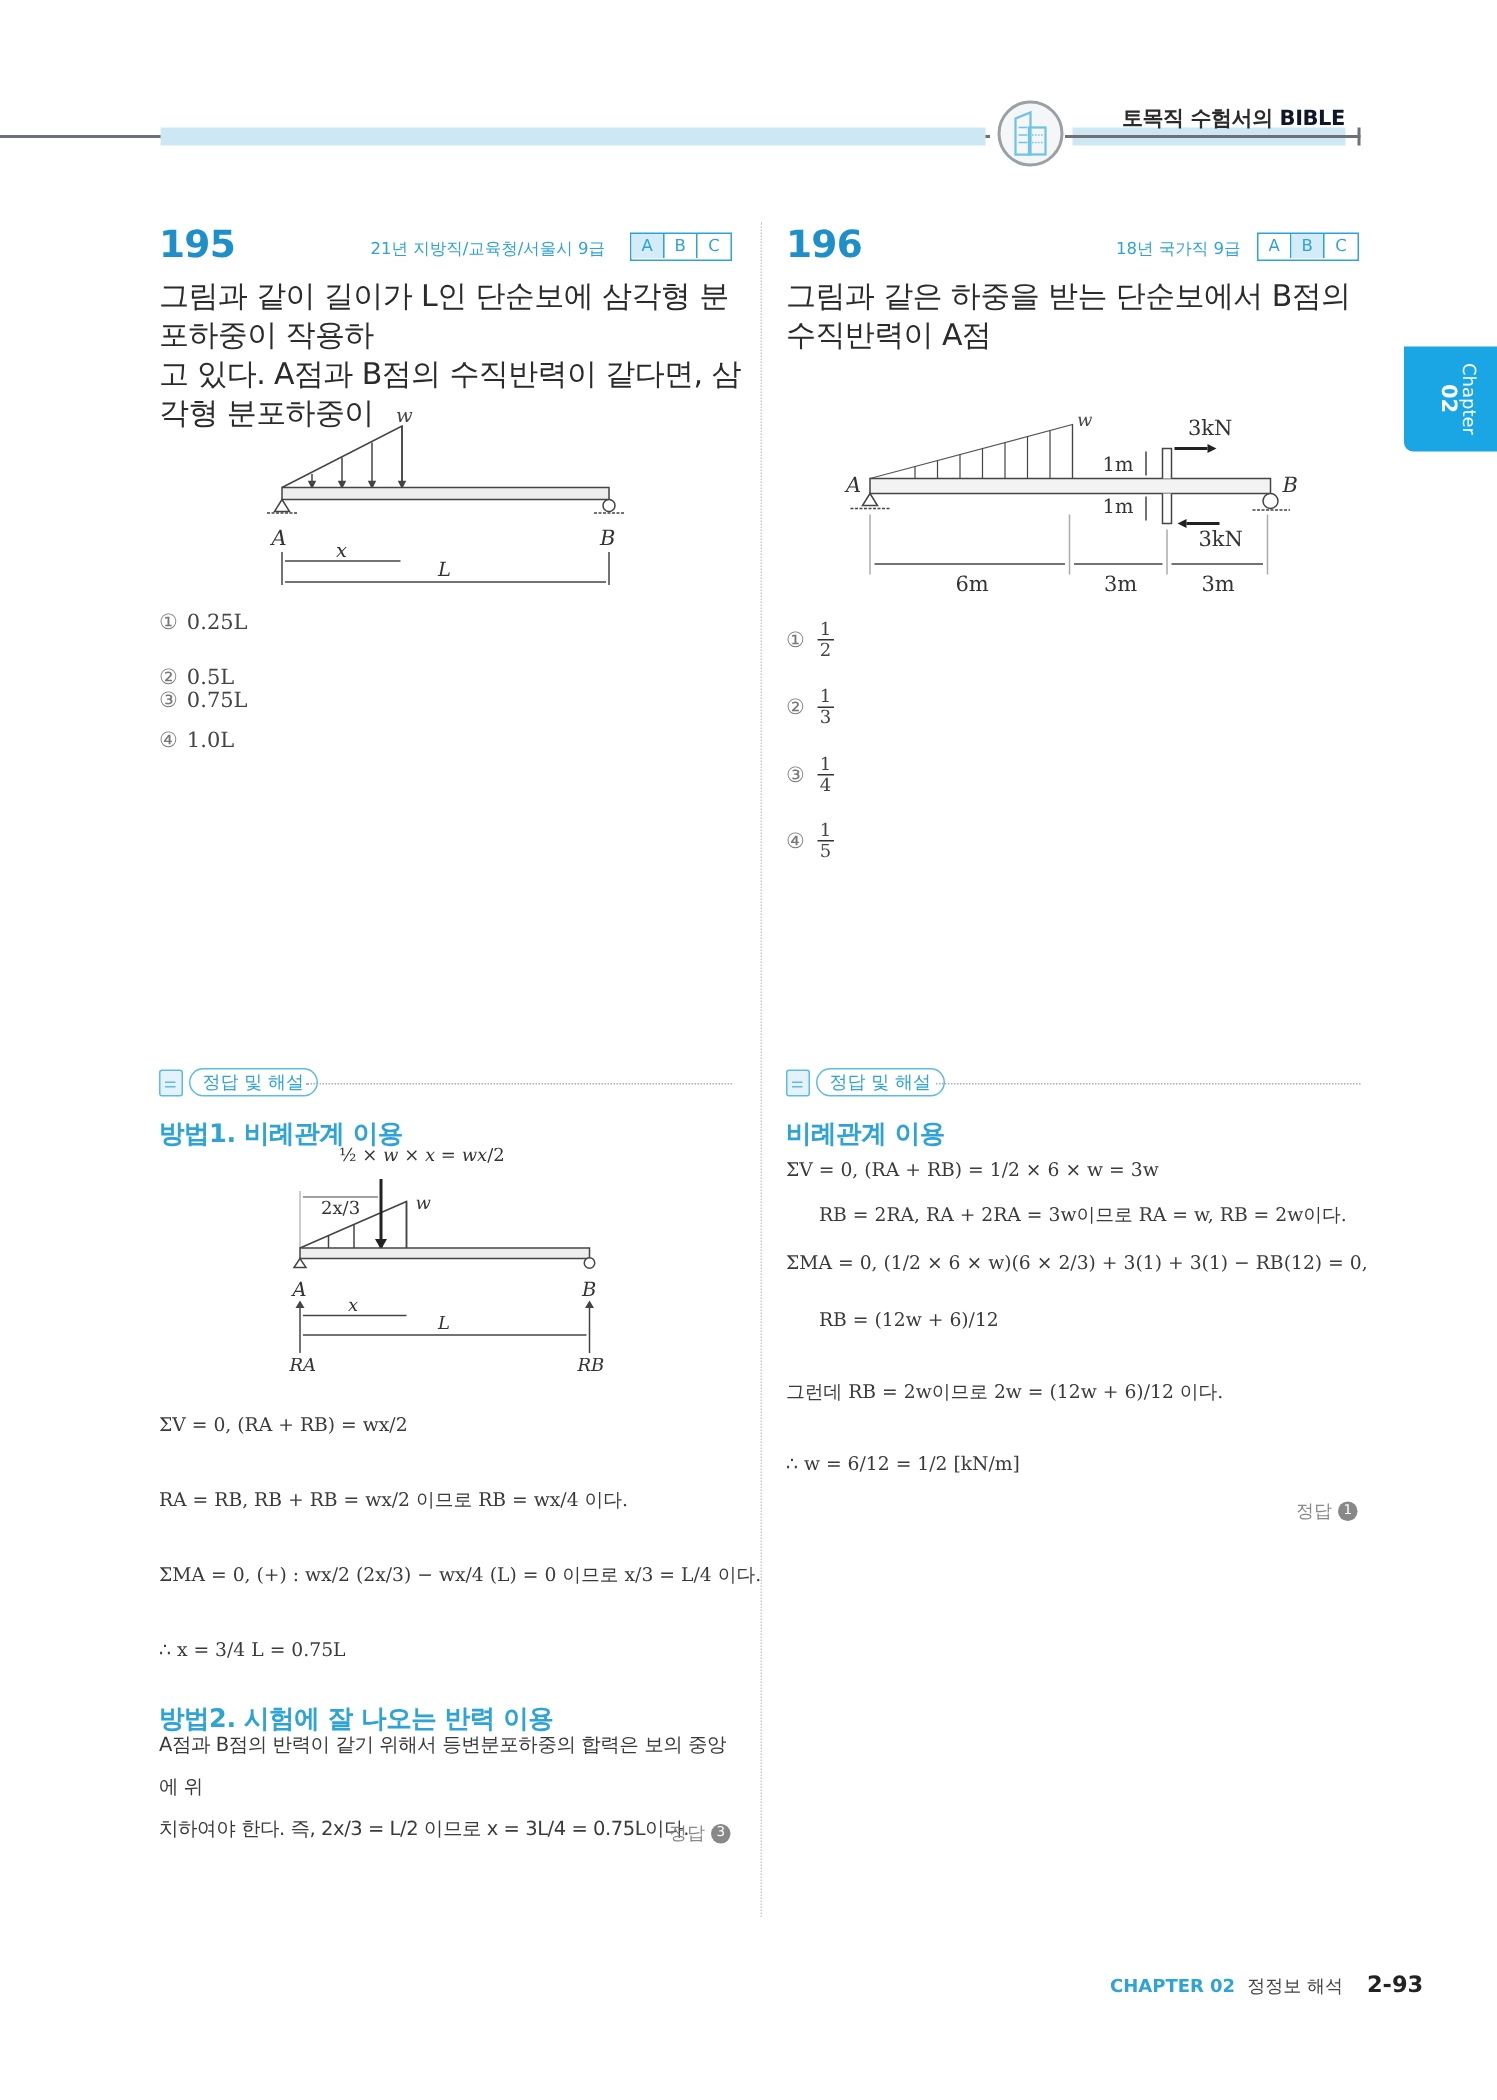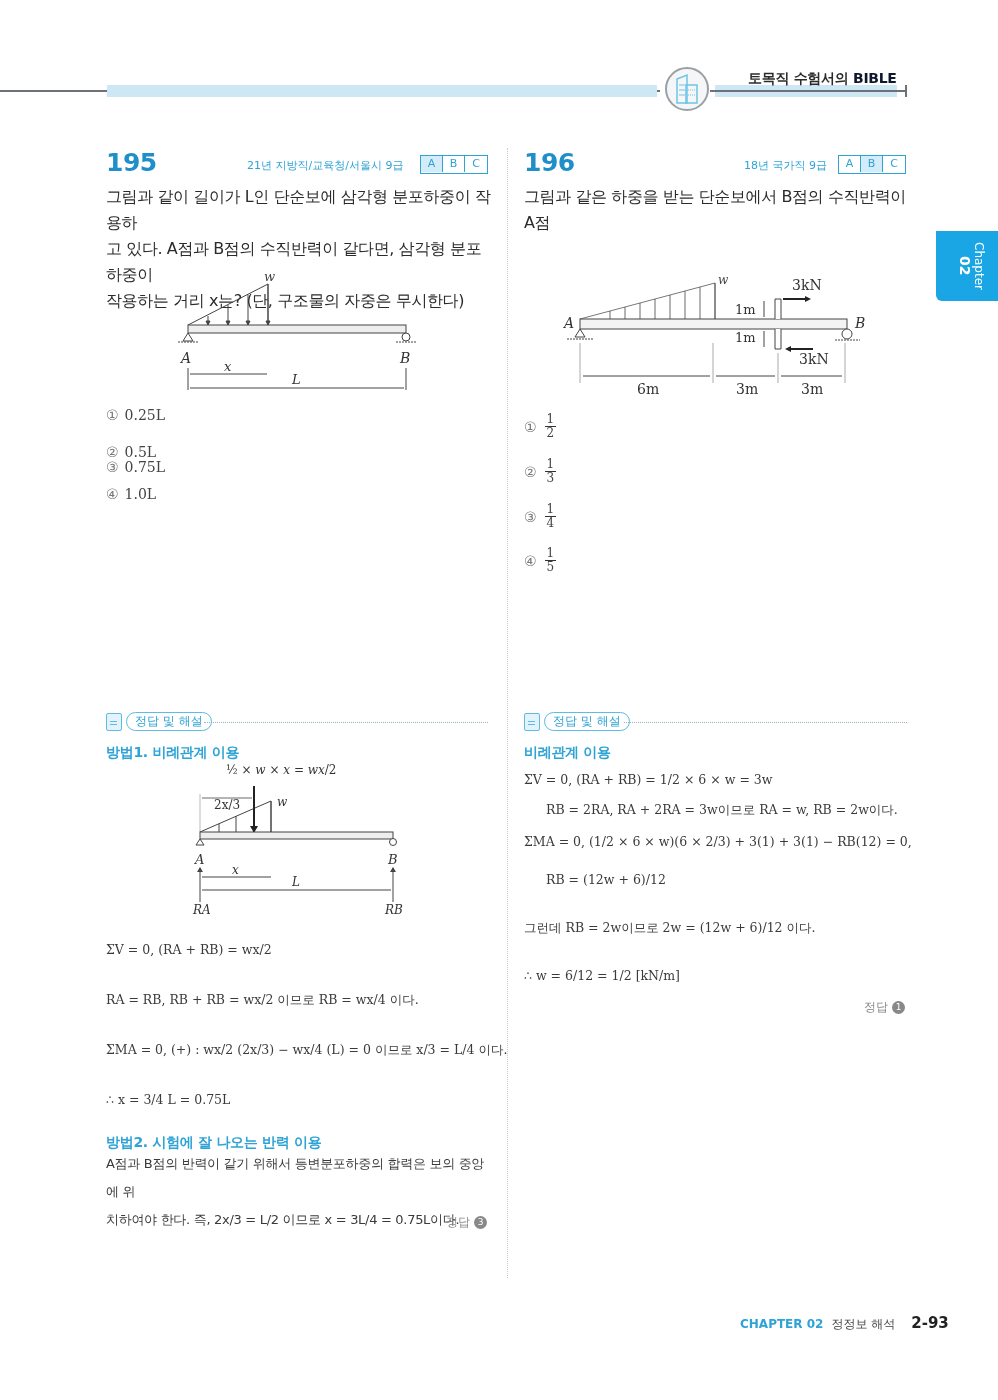--- a/index.html
+++ b/index.html
@@ -23,35 +23,35 @@
   .chap-text span { display: block; }
 
   
   .pnum { position: absolute; font-size: 25px; font-weight: bold; color: #1e8fc8; letter-spacing: -0.5px; }
   .psrc { position: absolute; font-size: 11px; color: #2da3d6; }
   .abc { position: absolute; display: flex; border: 1.5px solid #2da3d6; height: 19px; }
   .abc span { width: 22px; height: 16px; font-size: 11px; color: #2da3d6; text-align: center; line-height: 16px; border-right: 1.5px solid #2da3d6; }
   .abc span:last-child { border-right: none; }
   .abc span.sel { background: #d4ecf8; }
 
-  .q { position: absolute; font-size: 16px; line-height: 26px; color: #2b2b2b; letter-spacing: -0.4px; }
+  .q { position: absolute; font-size: 20px; line-height: 26px; color: #2b2b2b; letter-spacing: -0.4px; }
   .opt { position: absolute; font-family: "DejaVu Serif", serif; font-size: 14px; color: #444; }
   .circnum { color: #777; margin-right: 6px; font-family: "DejaVu Sans", sans-serif; }
 
   .frac { display: inline-flex; flex-direction: column; align-items: center; vertical-align: middle; font-family: "DejaVu Serif", serif; font-size: 12px; line-height: 13px; margin: 0 2px; }
   .frac .n { border-bottom: 1px solid #333; padding: 0 2px; }
   .frac .d { padding: 0 2px; }
 
   
   .ans-badge { position: absolute; display: flex; align-items: center; height: 19px; }
   .ans-icon { width: 16px; height: 18px; border: 1.5px solid #5bbce4; border-radius: 2px; background: #e4f3fb; position: relative; margin-right: 4px; }
   .ans-icon:after { content: ""; position: absolute; left: 3px; top: 7px; width: 7px; height: 1px; background: #5bbce4; box-shadow: 0 3px 0 #5bbce4; }
   .ans-pill { border: 1.5px solid #5bbce4; border-radius: 10px; padding: 0 8px; height: 19px; line-height: 16px; font-size: 12px; color: #2da3d6; background: #fff; }
   .dots { position: absolute; height: 0; border-top: 1.5px dotted #9fb3bf; }
-  .method { position: absolute; font-size: 14px; font-weight: bold; color: #2da3d6; letter-spacing: -0.3px; }
+  .method { position: absolute; font-size: 17px; font-weight: bold; color: #2da3d6; letter-spacing: -0.3px; }
   .eq { position: absolute; font-family: "DejaVu Serif", serif; font-size: 12.5px; color: #3a3a3a; white-space: nowrap; display: flex; align-items: center; }
   .body-txt { position: absolute; font-size: 13px; line-height: 28px; color: #3a3a3a; letter-spacing: -0.3px; }
   .jungdap { position: absolute; font-size: 12px; color: #888; }
   .jungdap .ball { display: inline-block; width: 13px; height: 13px; border-radius: 50%; background: #888; color: #fff; font-size: 9px; text-align: center; line-height: 13px; margin-left: 4px; vertical-align: middle; }
 
   .col-divider { position: absolute; left: 507px; top: 148px; width: 0; height: 1130px; border-left: 1px dotted #c9ccce; }
 
   
   .footer { position: absolute; left: 740px; top: 1314px; display: flex; align-items: baseline; gap: 8px; }
   .foot-chap { font-size: 12px; font-weight: bold; color: #2da3d6; }
@@ -94,21 +94,20 @@
 <div class="pnum" style="left:106px;top:148px">195</div>
 <div class="psrc" style="left:247px;top:158px">21년 지방직/교육청/서울시 9급</div>
 <div class="abc" style="left:420px;top:155px">
   <span class="sel">A</span>
   <span>B</span>
   <span>C</span>
 </div>
 <div class="q" style="left:106px;top:184px;width:390px">
   <div>그림과 같이 길이가 L인 단순보에 삼각형 분포하중이 작용하</div>
   <div>고 있다. A점과 B점의 수직반력이 같다면, 삼각형 분포하중이</div>
-  <div>작용하는 거리 x는? (단, 구조물의 자중은 무시한다)</div>
 </div>
 
 <svg class="abs" style="left:170px;top:268px" width="260" height="130">
   <polyline points="18,57 98,16 98,57" fill="none" stroke="#444" stroke-width="1"></polyline>
   <g stroke="#444" stroke-width="1">
     <line x1="38" y1="48" x2="38" y2="57"></line>
       <polygon points="36,53 40,53 38,57" fill="#444"></polygon>
     <line x1="58" y1="37" x2="58" y2="57"></line>
       <polygon points="56,53 60,53 58,57" fill="#444"></polygon>
     <line x1="78" y1="27" x2="78" y2="57"></line>

